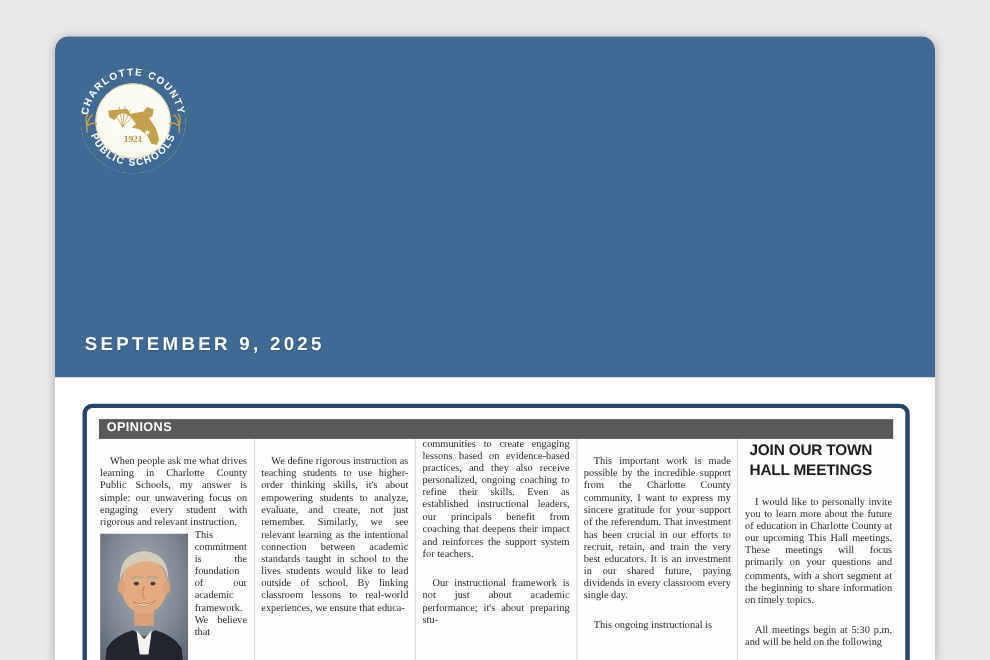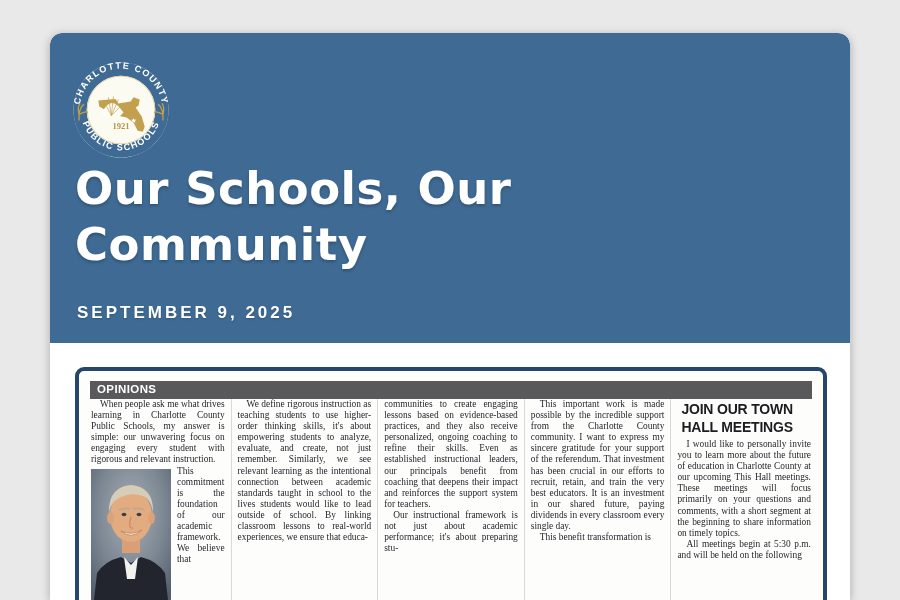--- a/index.html
+++ b/index.html
@@ -96,21 +96,21 @@
     font-family: "Liberation Serif", serif;
     font-size: 9.4px;
     line-height: 1.18;
     color: #27262e;
     text-align: justify;
   }
   .col + .col { border-left: 1px solid #d9d9d6; }
   .col:first-child { padding-left: 1px; }
   .col:last-child { padding-right: 1px; }
   .para { text-align: justify; }
-  .indent { text-indent: 9px; }
+  .indent { text-indent: 9px; margin-top: 16px; }
   .photo {
     float: left;
     width: 80px; height: 140px;
     margin: 3px 6px 2px 0;
     display: block;
   }
   .town-hall-heading {
     font-family: "Liberation Sans", sans-serif;
     font-weight: 700;
     font-size: 14px;
@@ -154,21 +154,20 @@
       <text x="57" y="60" font-size="7" fill="#ffffff">★</text>
       <text x="47.5" y="66.5" text-anchor="middle" font-size="8.5" font-weight="bold" fill="#b49544" font-family="Liberation Serif, serif">1921</text>
       <text font-size="9" font-weight="bold" fill="#ffffff" letter-spacing="1.4" font-family="Liberation Sans, sans-serif">
         <textPath href="#arcTop" startOffset="50%" text-anchor="middle">CHARLOTTE COUNTY</textPath>
       </text>
       <text font-size="9" font-weight="bold" fill="#ffffff" letter-spacing="1.4" font-family="Liberation Sans, sans-serif">
         <textPath href="#arcBottom" startOffset="50%" text-anchor="middle">PUBLIC SCHOOLS</textPath>
       </text>
     </svg>
 
-    <h1 class="page-title">Our Schools, Our Community</h1>
     <div class="issue-date">SEPTEMBER 9, 2025</div>
   </div>
 
   <div class="clipping">
     <div class="opinions-bar">OPINIONS</div>
 
     <div class="columns">
 
       <div class="col">
         <p class="para indent">When people ask me what drives learning in Charlotte County Public Schools, my answer is simple: our unwavering focus on engaging every student with rigorous and relevant instruction.</p>
@@ -213,21 +212,21 @@
         <p class="para indent">We define rigorous instruction as teaching students to use higher-order thinking skills, it's about empowering students to analyze, evaluate, and create, not just remember. Similarly, we see relevant learning as the intentional connection between academic standards taught in school to the lives students would like to lead outside of school. By linking classroom lessons to real-world experiences, we ensure that educa-</p>
       </div>
 
       <div class="col">
         <p class="para">communities to create engaging lessons based on evidence-based practices, and they also receive personalized, ongoing coaching to refine their skills. Even as established instructional leaders, our principals benefit from coaching that deepens their impact and reinforces the support system for teachers.</p>
         <p class="para indent">Our instructional framework is not just about academic performance; it's about preparing stu-</p>
       </div>
 
       <div class="col">
         <p class="para indent">This important work is made possible by the incredible support from the Charlotte County community. I want to express my sincere gratitude for your support of the referendum. That investment has been crucial in our efforts to recruit, retain, and train the very best educators. It is an investment in our shared future, paying dividends in every classroom every single day.</p>
-        <p class="para indent">This benefit transformation is</p>
+        <p class="para indent">This ongoing instructional is</p>
       </div>
 
       <div class="col">
         <h3 class="town-hall-heading">JOIN OUR TOWN HALL MEETINGS</h3>
         <p class="para indent">I would like to personally invite you to learn more about the future of education in Charlotte County at our upcoming This Hall meetings. These meetings will focus primarily on your questions and comments, with a short segment at the beginning to share information on timely topics.</p>
         <p class="para indent">All meetings begin at 5:30 p.m. and will be held on the following</p>
       </div>
 
     </div>
   </div>

